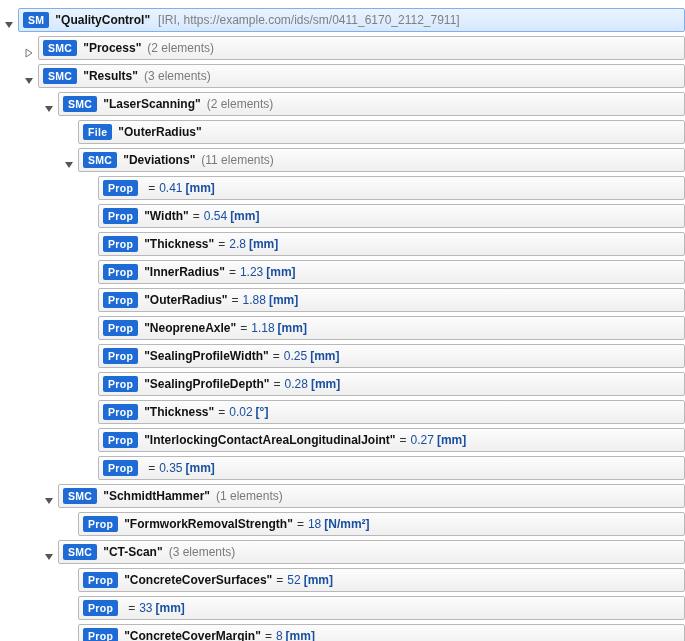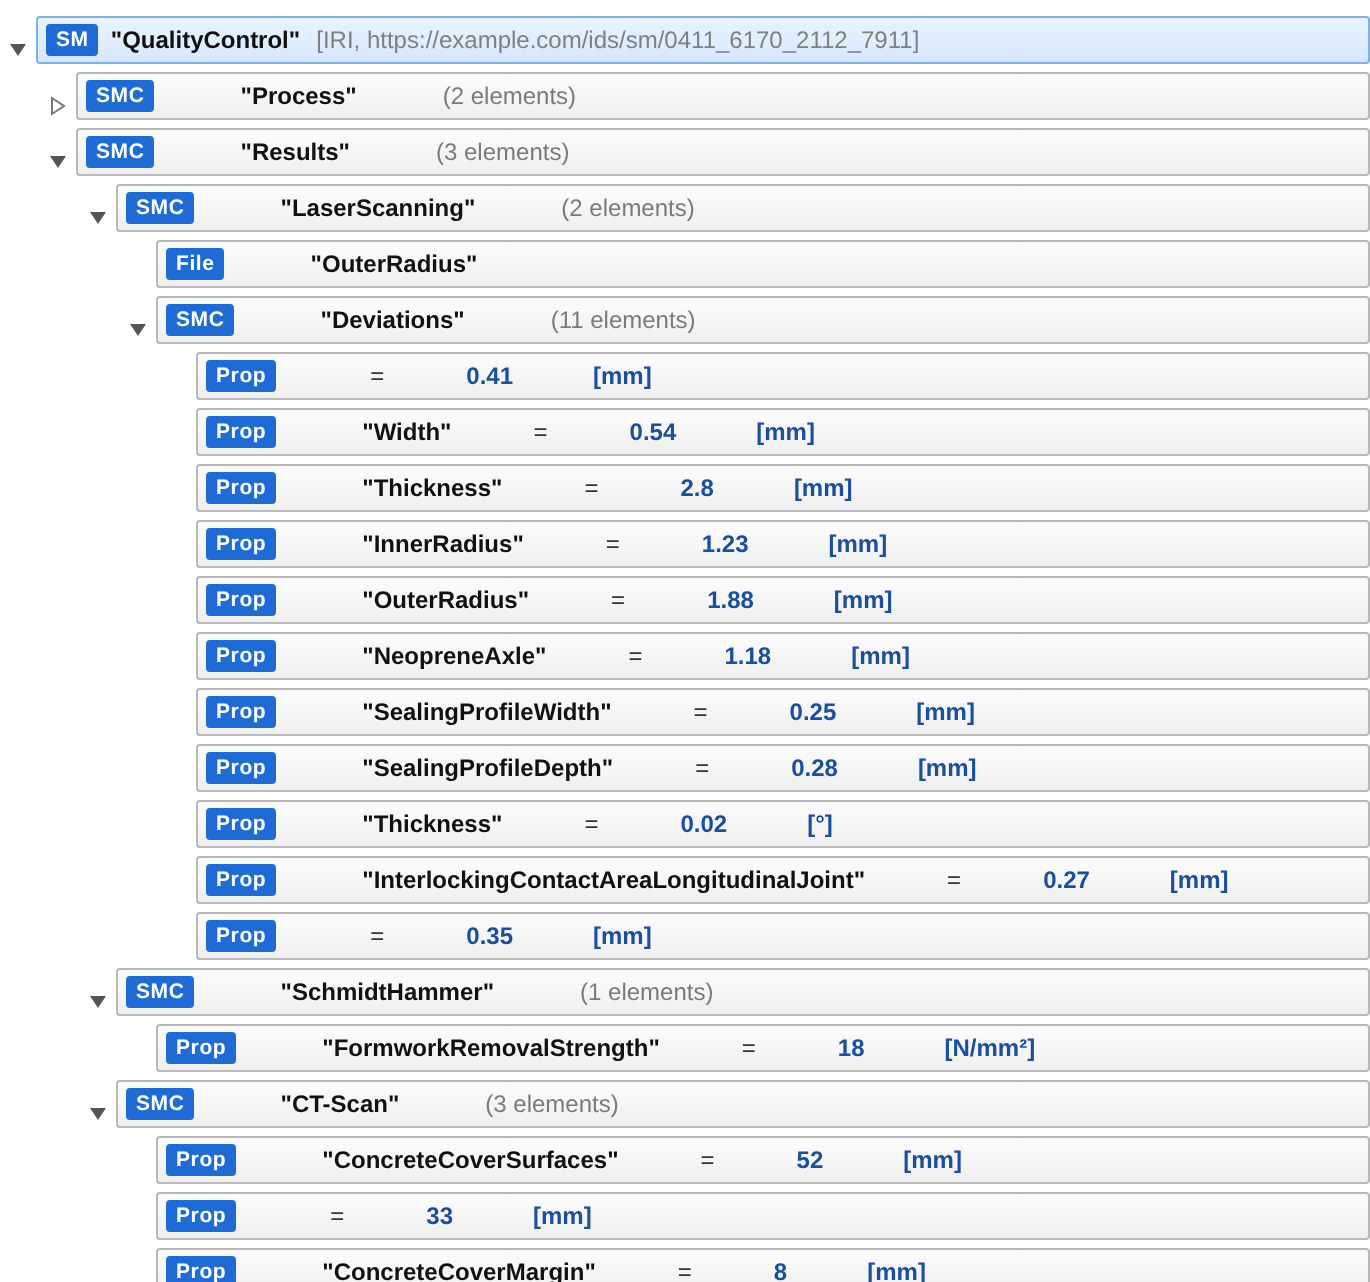--- a/index.html
+++ b/index.html
@@ -50,32 +50,31 @@
     display: flex;
     align-items: center;
     height: 24px;
     padding-right: 6px;
   }
   .row-body.boxed {
     background: linear-gradient(#fcfcfc, #efefef);
     border: 1px solid #b8b8b8;
     border-radius: 2px;
     padding-left: 4px;
-    gap: 37px;
   }
   .row-body.sel {
     background: linear-gradient(#eaf3ff, #d6e8ff);
     border: 1px solid #7fb0ea;
     border-radius: 2px;
     padding-left: 4px;
   }
   .label   { color: #111; font-weight: 700; }
   .count   { color: #7a7a7a; margin-left: 6px; }
   .eq      { color: #333; margin: 0 4px; }
-  .value   { color: #1a4fa0; font-weight: 700; }
+  .value   { color: #1a4fa0; font-weight: 400; }
   .unit    { color: #1a4fa0; font-weight: 600; margin-left: 3px; }
   .iri     { color: #7f7f7f; margin-left: 8px; font-weight: 400; }
   .quote::before, .quote::after { content: '"'; }
 </style>
 </head>
 <body>
 
 <div class="tree">
 
   <div class="row">

